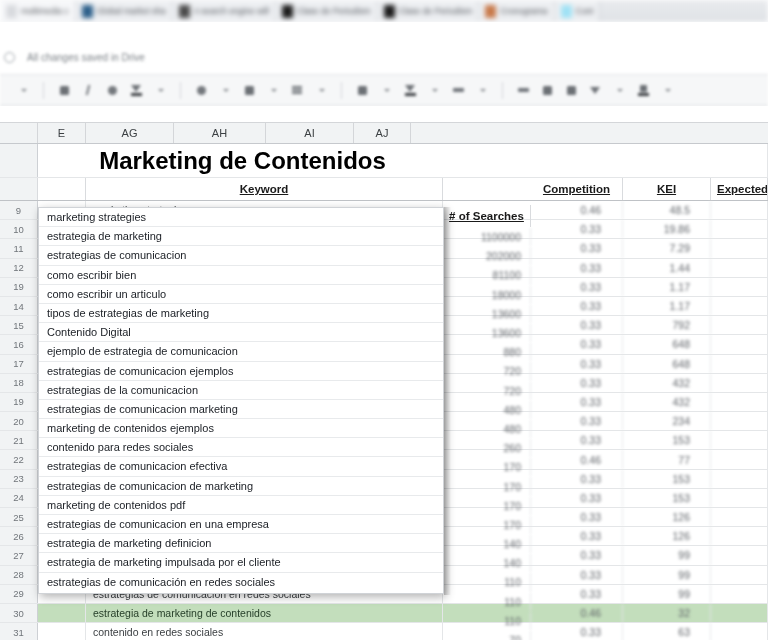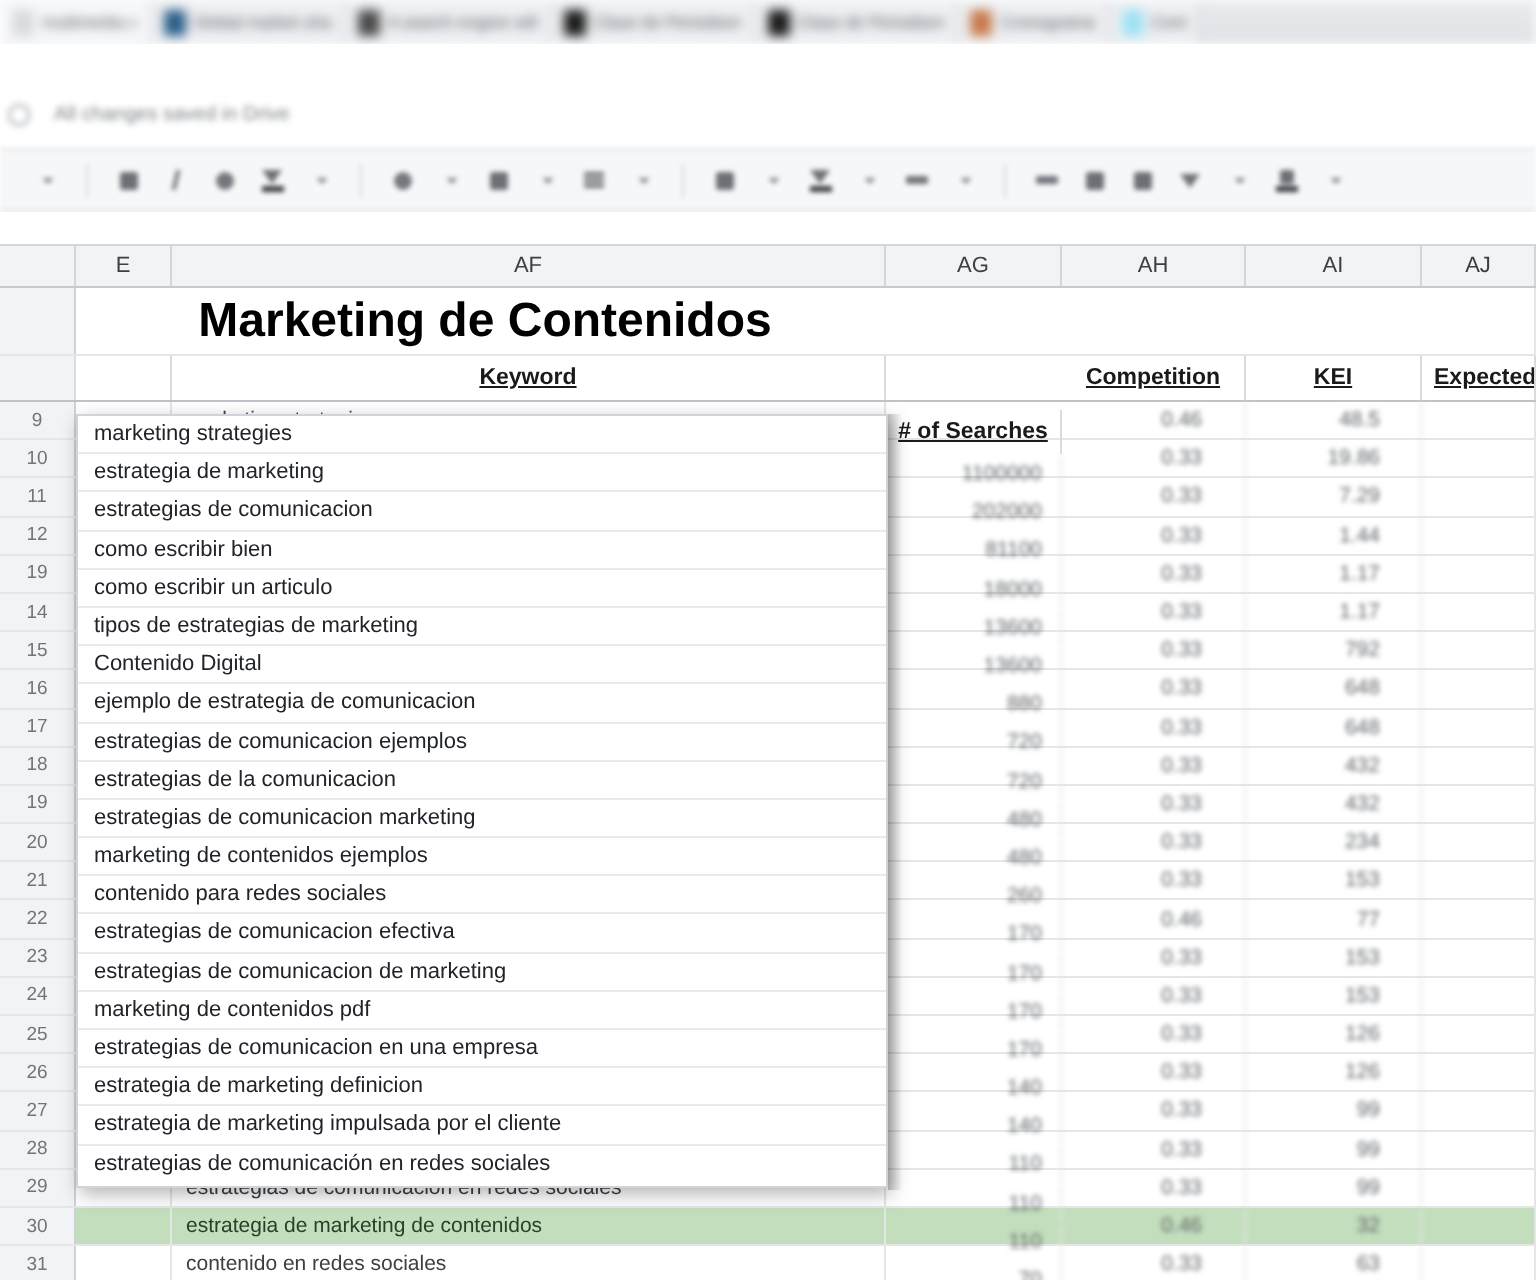--- a/index.html
+++ b/index.html
@@ -329,21 +329,20 @@
           <span class="caret"></span>
         </div>
     </div>
   </div>
 
   <div class="sheet">
 
     <div class="colhead">
       <div class="ch-rownum"></div>
       <div class="ch-e">E</div>
-      <div class="ch-af">AF</div>
       <div class="ch-ag">AG</div>
       <div class="ch-ah">AH</div>
       <div class="ch-ai">AI</div>
       <div class="ch-aj">AJ</div>
     </div>
 
     <div class="gridwrap">
 
       <div class="titlerow">
         <div class="cell c-rownum"></div>

